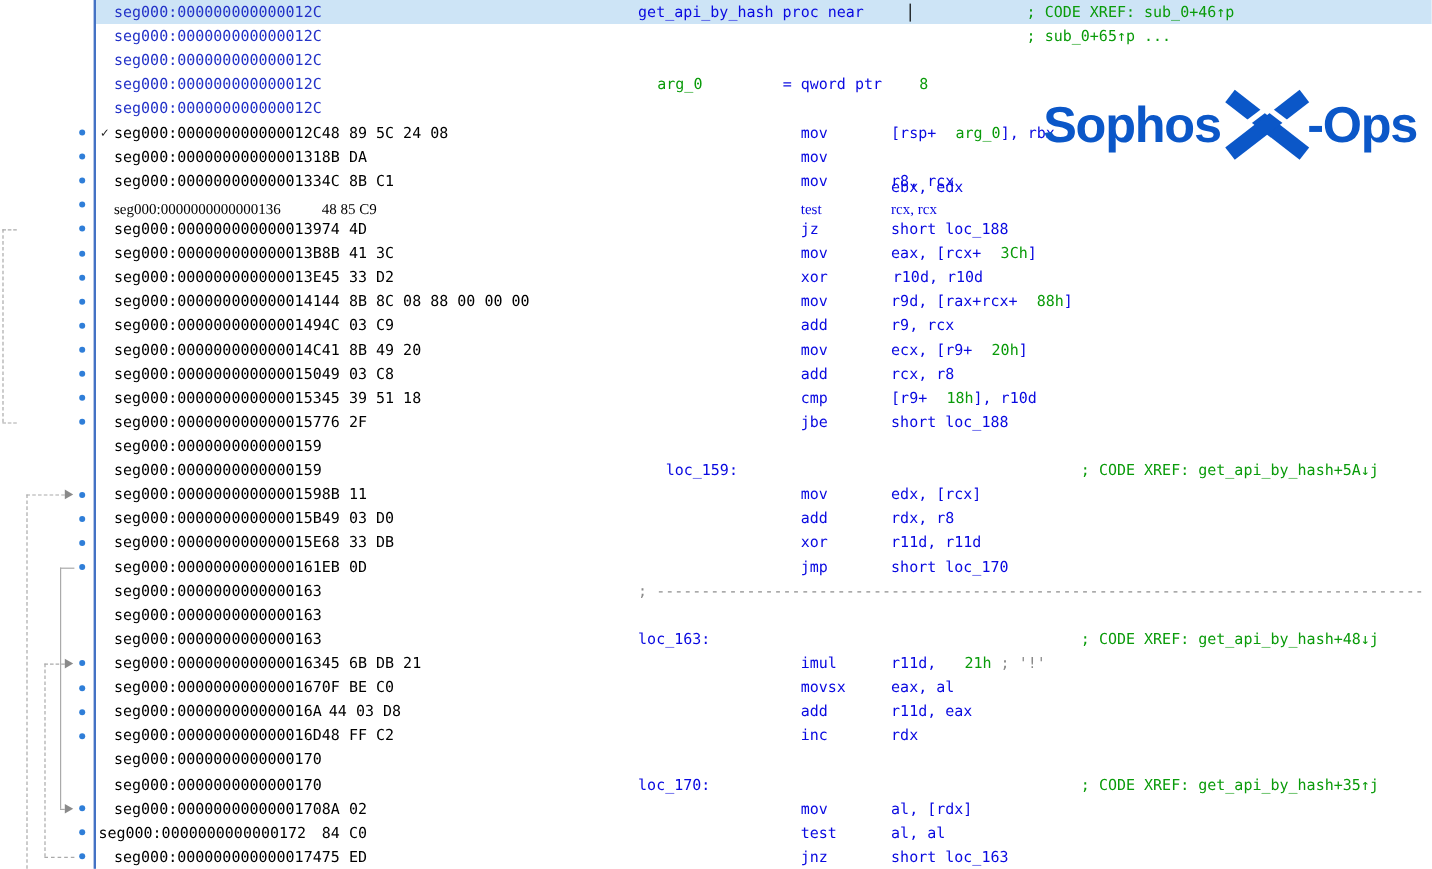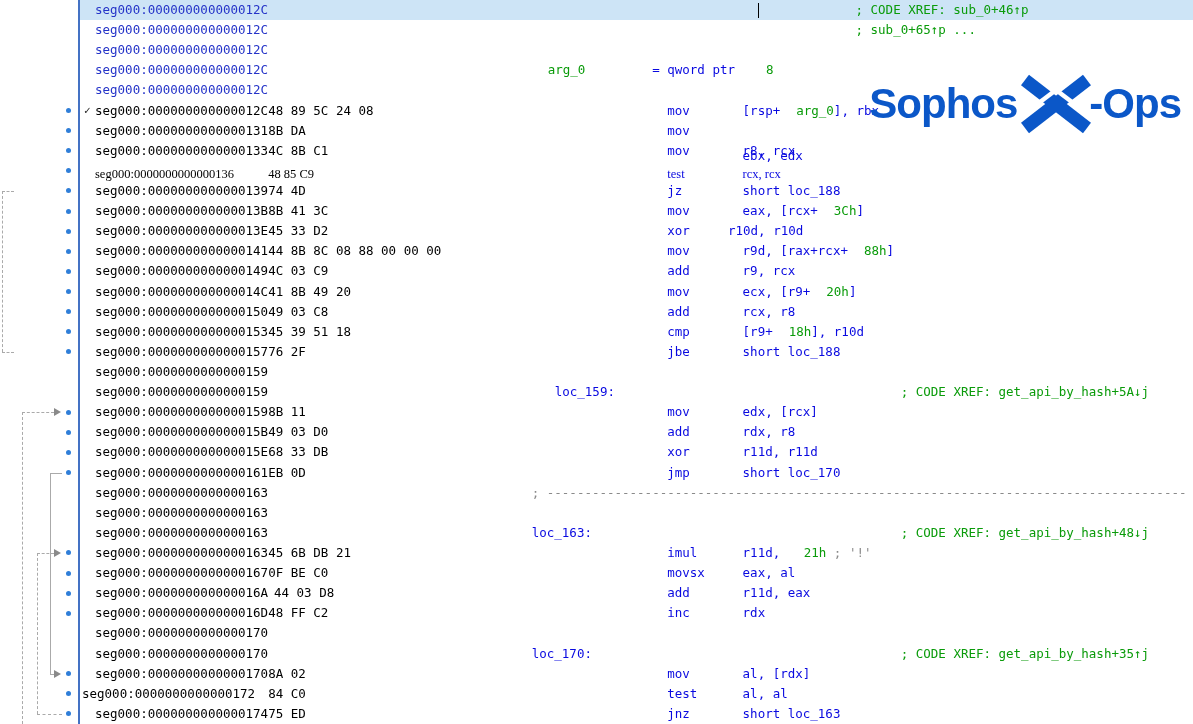--- a/index.html
+++ b/index.html
@@ -79,32 +79,32 @@
     <div class="ah" style="left: 37px; top: 553px; width: 17px;"></div>
     <div class="ah" style="left: 37px; top: 714px; width: 25px;"></div>
     <div class="head" style="left: 54px; top: 549px;"></div>
     <div class="av solid" style="left: 50px; top: 473px; height: 201px;"></div>
     <div class="ah solid" style="left: 50px; top: 473px; width: 12px;"></div>
     <div class="ah solid" style="left: 50px; top: 674px; width: 4px;"></div>
     <div class="head" style="left: 54px; top: 670px;"></div>
   </div>
 <div id="vline"></div>
 <div id="listing">
-    <div class="line hl" style="top: 0px;"><span class="seg" style="left: 15px;"><span class="hdr">seg000:000000000000012C</span></span><span class="seg" style="left: 775.53px;"><span class="cmt">; CODE XREF: sub_0+46↑p</span></span><span class="caret" style="left: 677.64px;"></span></div>
+    <div class="line hl" style="top: 0px;"><span class="seg" style="left: 15px;"><span class="hdr">seg000:000000000000012C</span></span><span class="seg" style="left: 451.74px;"><span class="code">get_api_by_hash proc near</span></span><span class="seg" style="left: 775.53px;"><span class="cmt">; CODE XREF: sub_0+46↑p</span></span><span class="caret" style="left: 677.64px;"></span></div>
     <div class="line" style="top: 20.111px;"><span class="seg" style="left: 15px;"><span class="hdr">seg000:000000000000012C</span></span><span class="seg" style="left: 775.53px;"><span class="cmt">; sub_0+65↑p ...</span></span></div>
     <div class="line" style="top: 40.222px;"><span class="seg" style="left: 15px;"><span class="hdr">seg000:000000000000012C</span></span></div>
     <div class="line" style="top: 60.333px;"><span class="seg" style="left: 15px;"><span class="hdr">seg000:000000000000012C</span></span><span class="seg" style="left: 451.74px;"><span class="grn">arg_0</span></span><span class="seg" style="left: 572.22px;"><span class="code">= qword ptr  </span><span class="grn">8</span></span></div>
     <div class="line" style="top: 80.444px;"><span class="seg" style="left: 15px;"><span class="hdr">seg000:000000000000012C</span></span></div>
     <div class="line" style="top: 100.555px;"><span class="seg" style="left: 15px;"><span class="addr">seg000:000000000000012C</span></span><span class="mark">✓</span><span class="seg" style="left: 188.19px;"><span class="byte">48 89 5C 24 08</span></span><span class="seg" style="left: 587.28px;"><span class="code">mov</span></span><span class="seg" style="left: 662.58px;"><span class="code">[rsp+</span><span class="grn">arg_0</span><span class="code">], rbx</span></span></div>
     <div class="line" style="top: 120.666px;"><span class="seg" style="left: 15px;"><span class="addr">seg000:0000000000000131</span></span><span class="seg" style="left: 188.19px;"><span class="byte">8B DA</span></span><span class="seg" style="left: 587.28px;"><span class="code">mov</span></span><span class="seg" style="left: 662.58px; margin-top: 25px;"><span class="code">ebx, edx</span></span></div>
     <div class="line" style="top: 140.777px;"><span class="seg" style="left: 15px;"><span class="addr">seg000:0000000000000133</span></span><span class="seg" style="left: 188.19px;"><span class="byte">4C 8B C1</span></span><span class="seg" style="left: 587.28px;"><span class="code">mov</span></span><span class="seg" style="left: 662.58px;"><span class="code">r8, rcx</span></span></div>
     <div class="line" style="top: 164px; font-family: Liberation Serif, serif;"><span class="seg" style="left: 15px;"><span class="addr">seg000:0000000000000136</span></span><span class="seg" style="left: 188.19px;"><span class="byte">48 85 C9</span></span><span class="seg" style="left: 587.28px;"><span class="code">test</span></span><span class="seg" style="left: 662.58px;"><span class="code">rcx, rcx</span></span></div>
     <div class="line" style="top: 180.999px;"><span class="seg" style="left: 15px;"><span class="addr">seg000:0000000000000139</span></span><span class="seg" style="left: 188.19px;"><span class="byte">74 4D</span></span><span class="seg" style="left: 587.28px;"><span class="code">jz</span></span><span class="seg" style="left: 662.58px;"><span class="code">short loc_188</span></span></div>
     <div class="line" style="top: 201.11px;"><span class="seg" style="left: 15px;"><span class="addr">seg000:000000000000013B</span></span><span class="seg" style="left: 188.19px;"><span class="byte">8B 41 3C</span></span><span class="seg" style="left: 587.28px;"><span class="code">mov</span></span><span class="seg" style="left: 662.58px;"><span class="code">eax, [rcx+</span><span class="grn">3Ch</span><span class="code">]</span></span></div>
-    <div class="line" style="top: 221.221px;"><span class="seg" style="left: 15px;"><span class="addr">seg000:000000000000013E</span></span><span class="seg" style="left: 188.19px;"><span class="byte">45 33 D2</span></span><span class="seg" style="left: 587.28px;"><span class="code">xor</span></span><span class="seg" style="left: 648px;"><span class="code">r10d, r10d</span></span></div>
+    <div class="line" style="top: 221.221px;"><span class="seg" style="left: 15px;"><span class="addr">seg000:000000000000013E</span></span><span class="seg" style="left: 188.19px;"><span class="byte">45 33 D2</span></span><span class="seg" style="left: 587.28px;"><span class="code">xor</span></span><span class="seg" style="left: 664px;"><span class="code">r10d, r10d</span></span></div>
     <div class="line" style="top: 241.332px;"><span class="seg" style="left: 15px;"><span class="addr">seg000:0000000000000141</span></span><span class="seg" style="left: 188.19px;"><span class="byte">44 8B 8C 08 88 00 00 00</span></span><span class="seg" style="left: 587.28px;"><span class="code">mov</span></span><span class="seg" style="left: 662.58px;"><span class="code">r9d, [rax+rcx+</span><span class="grn">88h</span><span class="code">]</span></span></div>
     <div class="line" style="top: 261.443px;"><span class="seg" style="left: 15px;"><span class="addr">seg000:0000000000000149</span></span><span class="seg" style="left: 188.19px;"><span class="byte">4C 03 C9</span></span><span class="seg" style="left: 587.28px;"><span class="code">add</span></span><span class="seg" style="left: 662.58px;"><span class="code">r9, rcx</span></span></div>
     <div class="line" style="top: 281.554px;"><span class="seg" style="left: 15px;"><span class="addr">seg000:000000000000014C</span></span><span class="seg" style="left: 188.19px;"><span class="byte">41 8B 49 20</span></span><span class="seg" style="left: 587.28px;"><span class="code">mov</span></span><span class="seg" style="left: 662.58px;"><span class="code">ecx, [r9+</span><span class="grn">20h</span><span class="code">]</span></span></div>
     <div class="line" style="top: 301.665px;"><span class="seg" style="left: 15px;"><span class="addr">seg000:0000000000000150</span></span><span class="seg" style="left: 188.19px;"><span class="byte">49 03 C8</span></span><span class="seg" style="left: 587.28px;"><span class="code">add</span></span><span class="seg" style="left: 662.58px;"><span class="code">rcx, r8</span></span></div>
     <div class="line" style="top: 321.776px;"><span class="seg" style="left: 15px;"><span class="addr">seg000:0000000000000153</span></span><span class="seg" style="left: 188.19px;"><span class="byte">45 39 51 18</span></span><span class="seg" style="left: 587.28px;"><span class="code">cmp</span></span><span class="seg" style="left: 662.58px;"><span class="code">[r9+</span><span class="grn">18h</span><span class="code">], r10d</span></span></div>
     <div class="line" style="top: 341.887px;"><span class="seg" style="left: 15px;"><span class="addr">seg000:0000000000000157</span></span><span class="seg" style="left: 188.19px;"><span class="byte">76 2F</span></span><span class="seg" style="left: 587.28px;"><span class="code">jbe</span></span><span class="seg" style="left: 662.58px;"><span class="code">short loc_188</span></span></div>
     <div class="line" style="top: 361.998px;"><span class="seg" style="left: 15px;"><span class="addr">seg000:0000000000000159</span></span></div>
     <div class="line" style="top: 382.109px;"><span class="seg" style="left: 15px;"><span class="addr">seg000:0000000000000159</span></span><span class="seg" style="left: 451.74px; margin-left: 23px;"><span class="code">loc_159:</span></span><span class="seg" style="left: 820.71px;"><span class="cmt">; CODE XREF: get_api_by_hash+5A↓j</span></span></div>
     <div class="line" style="top: 402.22px;"><span class="seg" style="left: 15px;"><span class="addr">seg000:0000000000000159</span></span><span class="seg" style="left: 188.19px;"><span class="byte">8B 11</span></span><span class="seg" style="left: 587.28px;"><span class="code">mov</span></span><span class="seg" style="left: 662.58px;"><span class="code">edx, [rcx]</span></span></div>
     <div class="line" style="top: 422.331px;"><span class="seg" style="left: 15px;"><span class="addr">seg000:000000000000015B</span></span><span class="seg" style="left: 188.19px;"><span class="byte">49 03 D0</span></span><span class="seg" style="left: 587.28px;"><span class="code">add</span></span><span class="seg" style="left: 662.58px;"><span class="code">rdx, r8</span></span></div>

